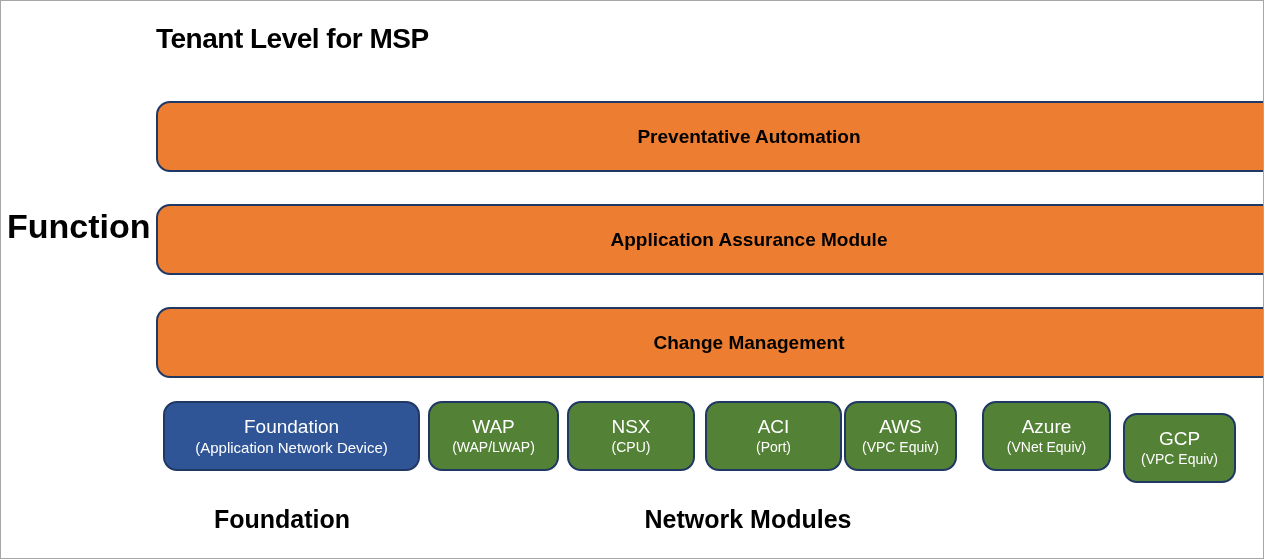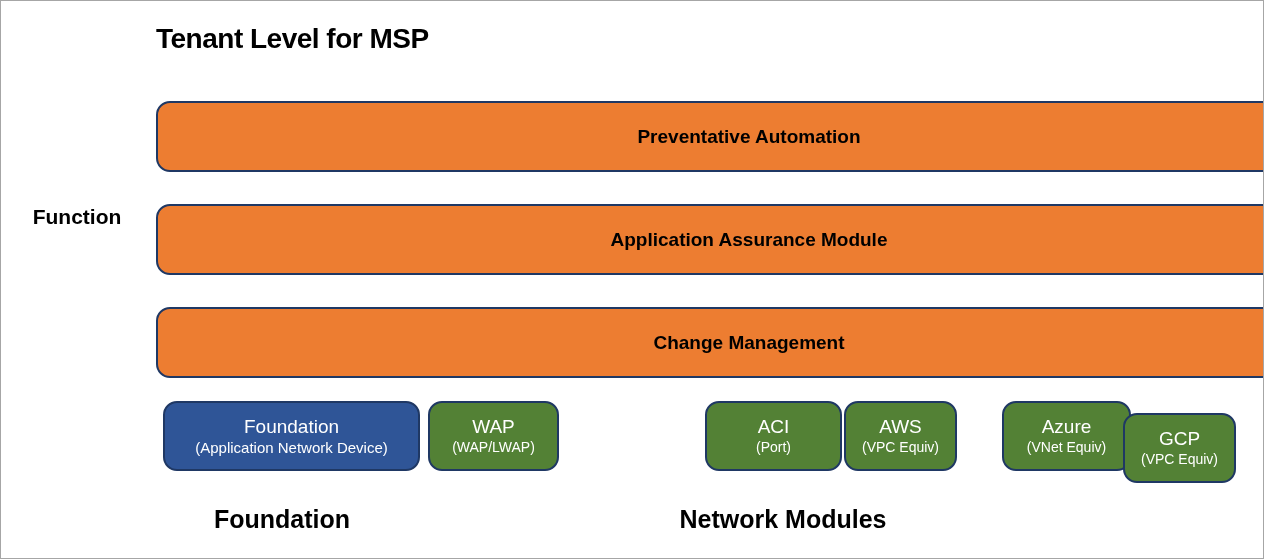--- a/index.html
+++ b/index.html
@@ -45,21 +45,21 @@
   .func-bar.bar-0 { top: 100px; }
   .func-bar.bar-1 { top: 203px; }
   .func-bar.bar-2 { top: 306px; }
 
   .left-label {
     position: absolute;
     left: 6px;
     top: 202px;
     width: 140px;
     text-align: center;
-    font-size: 21px;
+    font-size: 34px;
     font-weight: bold;
     color: #000000;
     line-height: 1.38;
   }
 
   .module-box {
     position: absolute;
     top: 400px;
     height: 70px;
     box-sizing: border-box;
@@ -81,34 +81,34 @@
     left: 162px;
     width: 257px;
   }
   .foundation-box .box-sub { font-size: 15px; }
 
   .green-box { background: var(--green, #538135); }
   .green-box.g-0 { left: 427px;  width: 131px; }
   .green-box.g-1 { left: 566px;  width: 128px; }
   .green-box.g-2 { left: 704px;  width: 137px; }
   .green-box.g-3 { left: 843px;  width: 113px; }
-  .green-box.g-4 { left: 981px;  width: 129px; margin-left: 20px; }
+  .green-box.g-4 { left: 981px;  width: 129px; }
   .green-box.g-5 { left: 1122px; width: 113px; margin-top: 12px; }
 
   .bottom-label {
     position: absolute;
     top: 504px;
     font-size: 25px;
     font-weight: bold;
     color: #000000;
     white-space: nowrap;
     transform: translateX(-50%);
   }
   .bottom-label.foundation { left: 281px; }
-  .bottom-label.network    { left: 782px; text-align: right; }
+  .bottom-label.network    { left: 747px; text-align: right; }
 </style>
 </head>
 <body>
 
 <div class="canvas">
 
   <div class="diagram-title">Tenant Level for MSP</div>
 
   <div class="left-label">
     <div>Function</div>
@@ -123,20 +123,24 @@
   <div class="module-box foundation-box">
     <div class="box-title">Foundation</div>
     <div class="box-sub">(Application Network Device)</div>
   </div>
 
   <div class="module-box green-box g-0">
     <div class="box-title">WAP</div>
     <div class="box-sub">(WAP/LWAP)</div>
   </div>
 
+  <div class="module-box green-box g-1">
+    <div class="box-title">NSX</div>
+    <div class="box-sub">(CPU)</div>
+  </div>
 
   <div class="module-box green-box g-2">
     <div class="box-title">ACI</div>
     <div class="box-sub">(Port)</div>
   </div>
 
   <div class="module-box green-box g-3">
     <div class="box-title">AWS</div>
     <div class="box-sub">(VPC Equiv)</div>
   </div>

